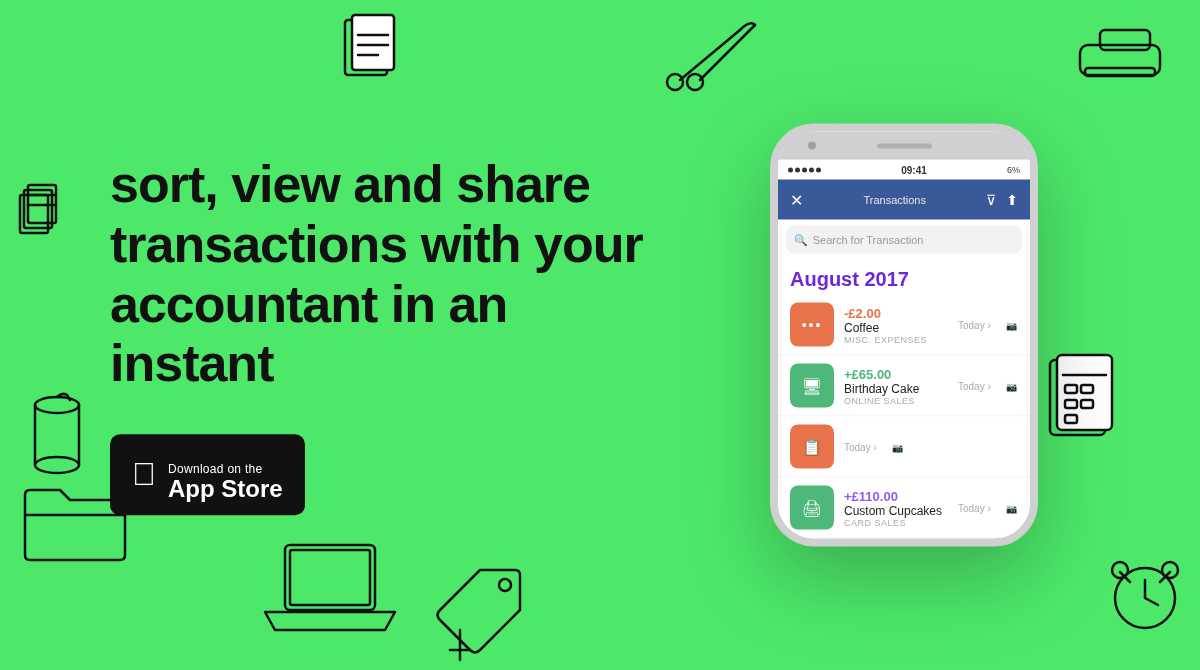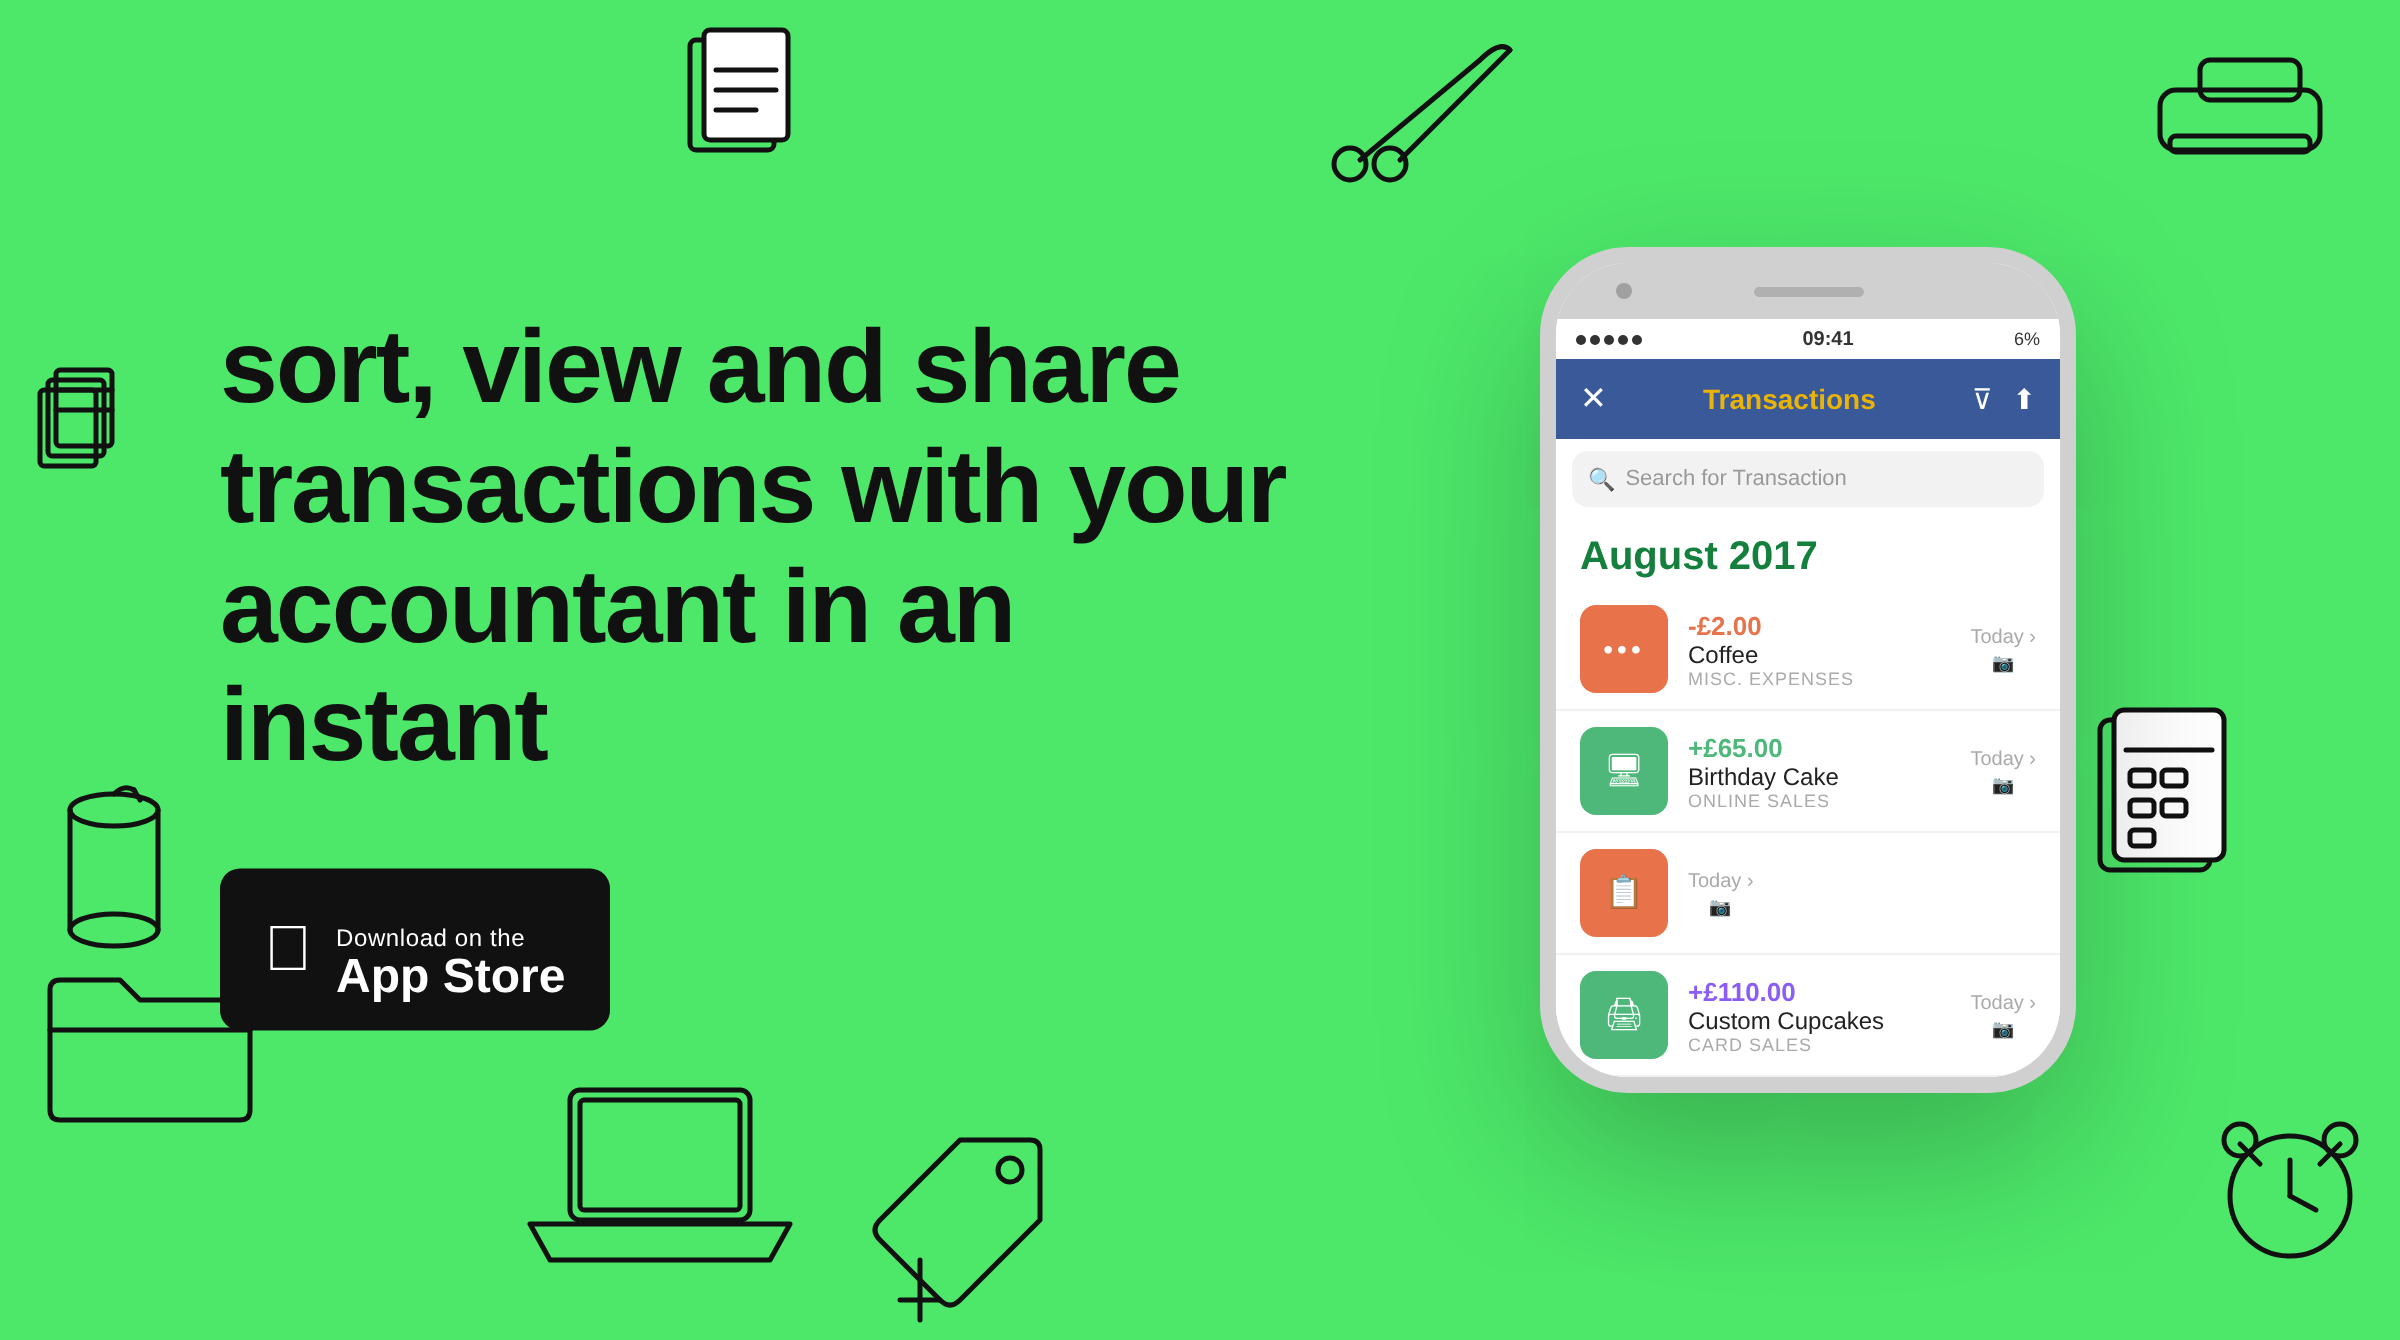--- a/index.html
+++ b/index.html
@@ -176,23 +176,23 @@
       padding: 0 12px;
     }
 
     .nav-close {
       color: #fff;
       font-size: 16px;
       font-weight: 300;
     }
 
     .nav-title {
-      color: #eab308;
-      font-size: 14px;
-      font-weight: 700;
+      color: #e5e5e5;
+      font-size: 11px;
+      font-weight: 400;
     }
 
     .nav-icons {
       display: flex;
       gap: 10px;
     }
 
     .nav-icon-item {
       color: #fff;
       font-size: 14px;
@@ -213,21 +213,21 @@
     .search-bar span {
       color: #999;
       font-size: 11px;
     }
 
     
     .month-header {
       padding: 8px 12px 4px;
       font-size: 20px;
       font-weight: 700;
-      color: #15803d;
+      color: #6d28d9;
     }
 
     
     .transaction-item {
       display: flex;
       align-items: center;
       padding: 8px 12px;
       border-bottom: 1px solid #f0f0f0;
       gap: 10px;
       background: #fff;
@@ -267,23 +267,23 @@
 
     .tx-category {
       font-size: 9px;
       color: #aaa;
       letter-spacing: 0.5px;
       text-transform: uppercase;
     }
 
     .tx-right {
       display: flex;
-      flex-direction: column;
-      align-items: center;
-      gap: 2px;
+      flex-direction: row;
+      align-items: flex-end;
+      gap: 16px;
     }
 
     .tx-date {
       font-size: 10px;
       color: #aaa;
       display: flex;
       align-items: center;
       gap: 2px;
     }
 

